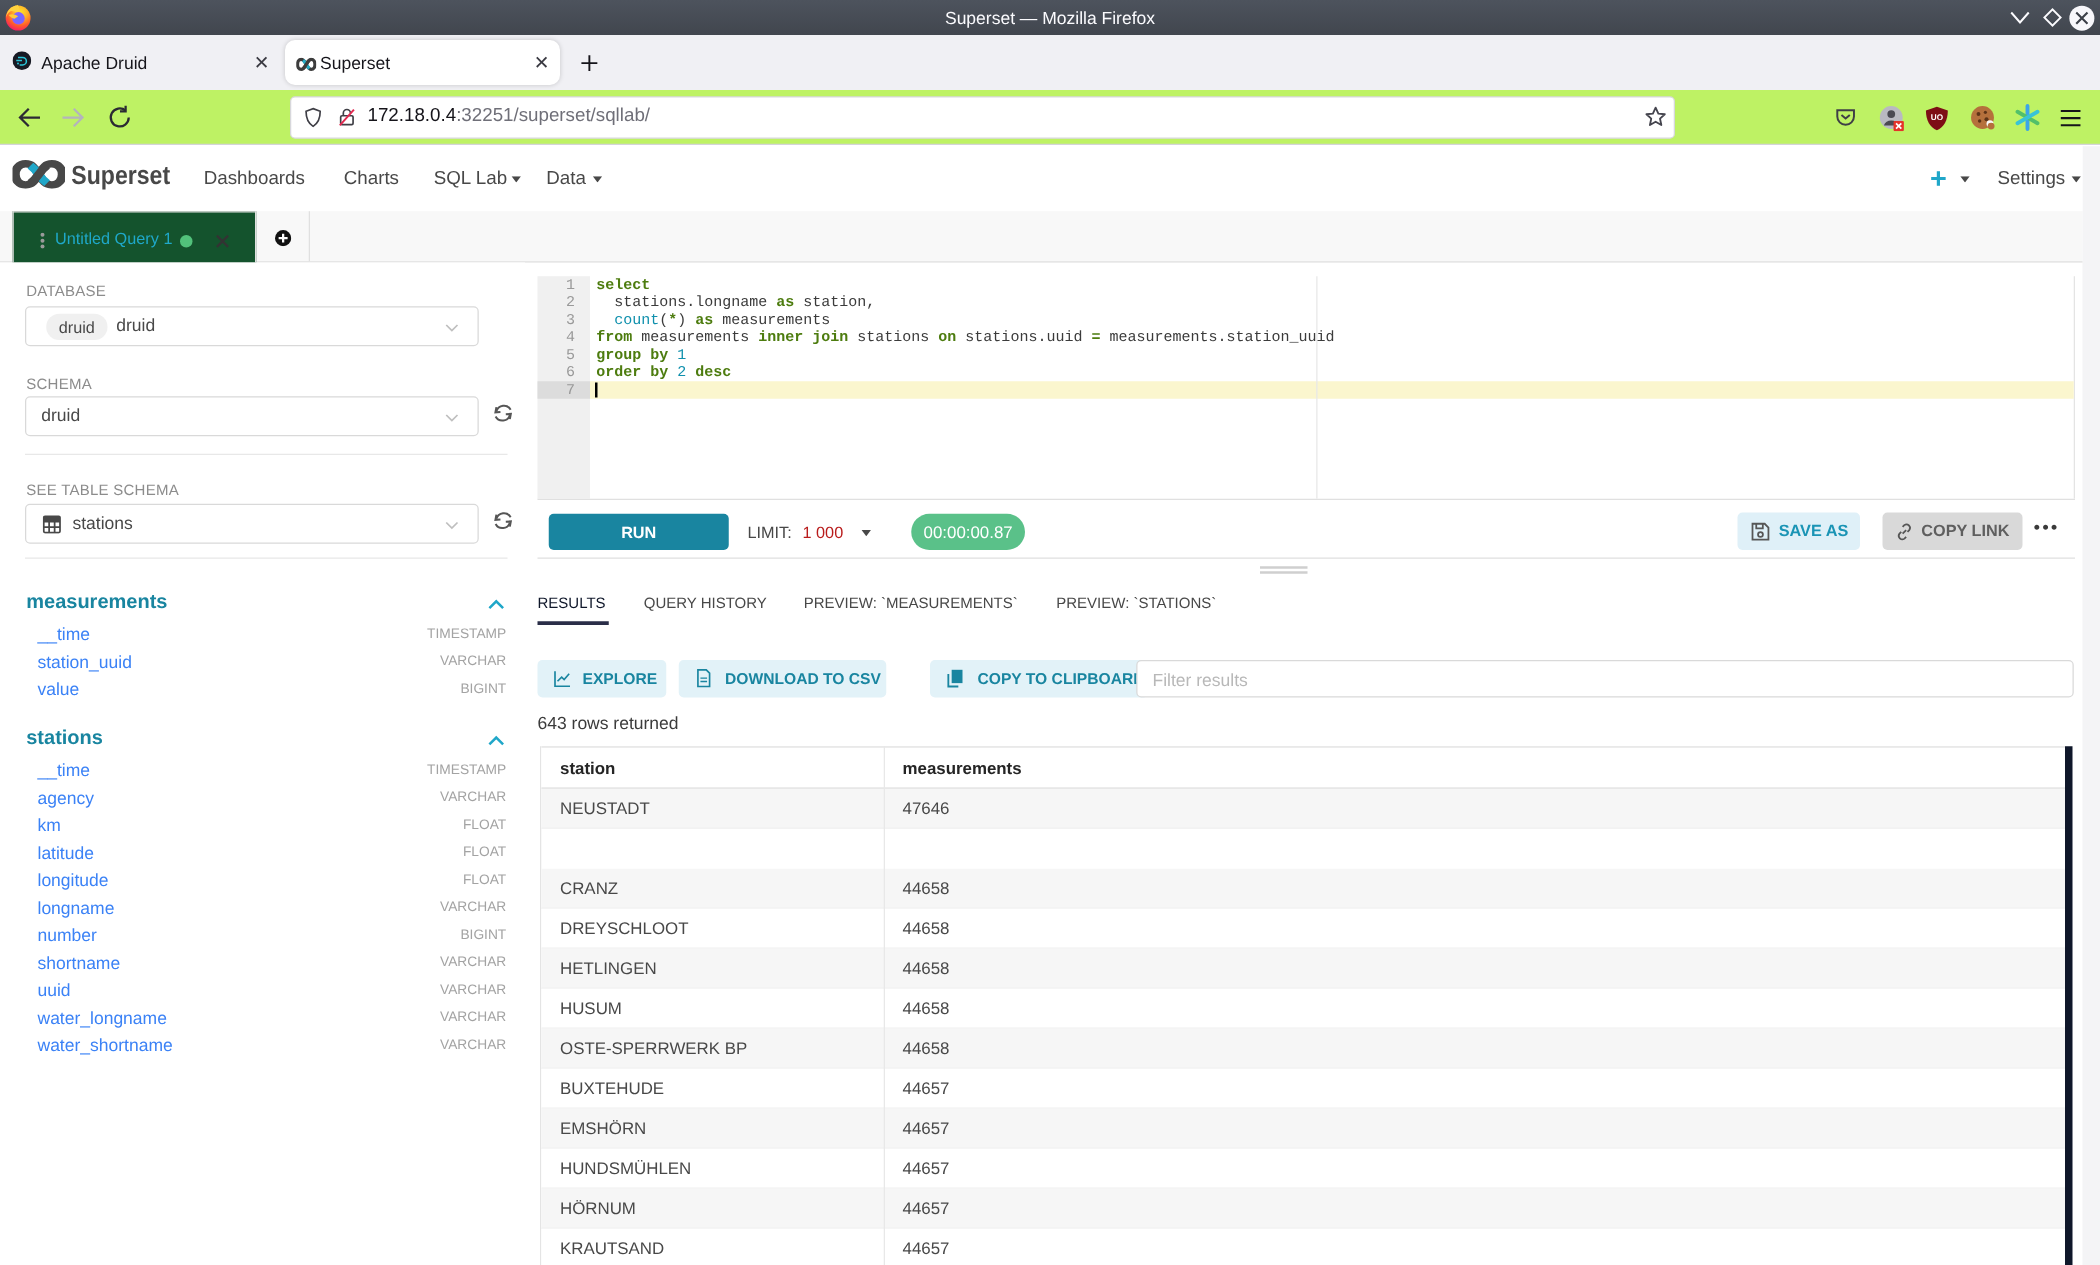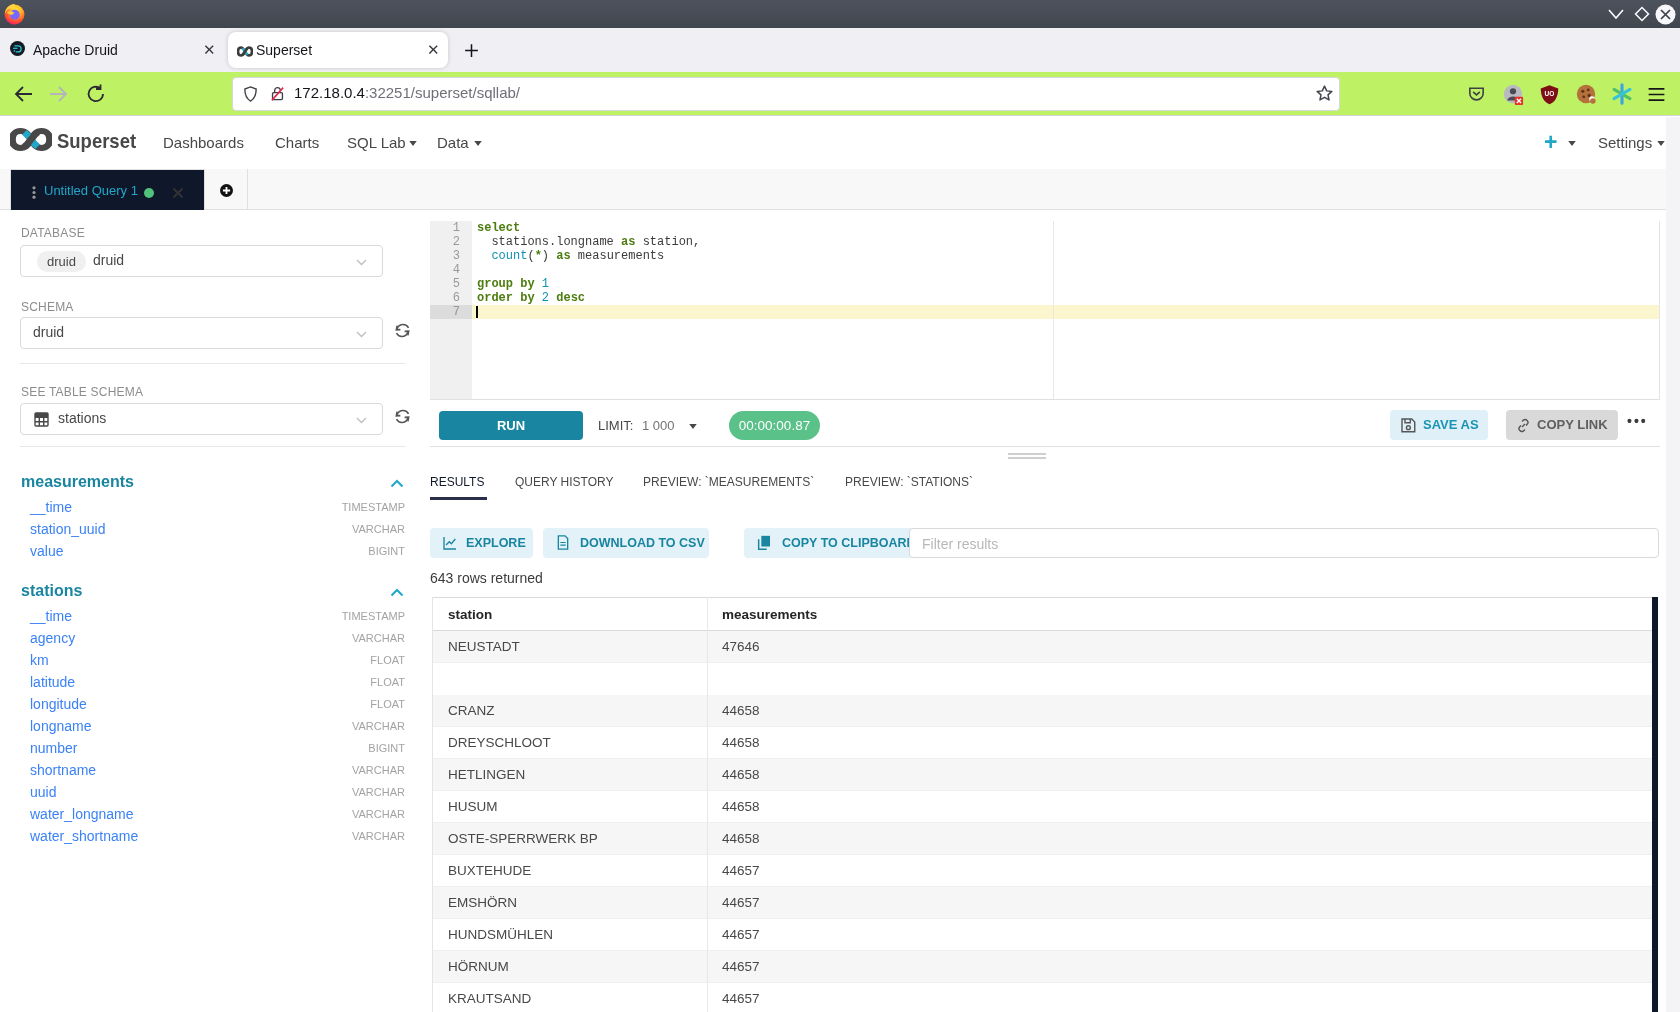--- a/index.html
+++ b/index.html
@@ -69,20 +69,21 @@
         <stop offset="0%" stop-color="#6173ff"></stop>
           <stop offset="100%" stop-color="#9059ff"></stop>
       </radialGradient>
     </defs>
     <circle cx="12" cy="13" r="10.4" fill="url(#ffo)"></circle>
     <path d="M12 2.2 C10.5 4.5 10.8 6.5 11.5 8 L6 7 C3.5 8.5 2.2 11 2 13 C2 7 6 2.5 12 2.2 Z" fill="#ffd33f"></path>
     <path d="M11.5 1.8 C13 3.8 13.8 6 13.5 8.5 L9.5 8 Z" fill="#ffd33f"></path>
     <circle cx="12.3" cy="13.2" r="5.2" fill="url(#ffp)"></circle>
     <path d="M4 10.5 C6.5 9.2 9.5 9.6 12 11.5 L9 13.5 C6.8 13.2 5.2 12 4 10.5 Z" fill="#ffcb38"></path>
   </svg>
+  <div class="abs title">Superset — Mozilla Firefox</div>
   <svg class="abs" style="left:1607px;top:8px" width="18" height="13" viewBox="0 0 18 13">
     <path d="M2 2 L9 10 L16 2" stroke="#fbfbfe" stroke-width="1.6" fill="none"></path>
   </svg>
   <svg class="abs" style="left:1634px;top:6px" width="16" height="16" viewBox="0 0 16 16">
     <rect x="3.4" y="3.4" width="9.2" height="9.2" fill="none" stroke="#fbfbfe" stroke-width="1.5" transform="rotate(45 8 8)"></rect>
   </svg>
   <svg class="abs" style="left:1655px;top:4px" width="21" height="21" viewBox="0 0 21 21">
     <circle cx="10.5" cy="10.5" r="10" fill="#f7f7fb"></circle>
     <path d="M6 6 L15 15 M15 6 L6 15" stroke="#3c4049" stroke-width="1.7"></path>
   </svg>
@@ -195,21 +196,21 @@
       <path d="M0 0 H9 L4.5 6 Z" fill="#484848"></path>
     </svg>
   <span class="abs navlink" style="left:1598px;">Settings</span>
   <svg class="abs" style="left:1657px;top:24px" width="8" height="5" viewBox="0 0 9 6">
       <path d="M0 0 H9 L4.5 6 Z" fill="#484848"></path>
     </svg>
 </div>
 
 <div class="abs" id="qtabstrip">
   <div class="abs strip-border"></div>
-  <div class="abs" style="left:10px;top:0;width:195px;height:41px;background:#0f172a;border:1px solid #e0e0e0;border-bottom:none;">
+  <div class="abs" style="left:10px;top:0;width:195px;height:41px;background:#14532d;border:1px solid #e0e0e0;border-bottom:none;">
     <svg class="abs" style="left:21px;top:16px" width="4" height="13" viewBox="0 0 4 13">
       <circle cx="2" cy="1.8" r="1.6" fill="#9a9a9a"></circle>
         <circle cx="2" cy="6.5" r="1.6" fill="#9a9a9a"></circle>
         <circle cx="2" cy="11.2" r="1.6" fill="#9a9a9a"></circle>
     </svg>
     <span class="abs" style="left:33px;top:13px;font-size:13px;color:#1fa8c9;">Untitled Query 1</span>
     <span class="abs" style="left:133px;top:18px;width:10px;height:10px;border-radius:50%;background:#52c17b;"></span>
     <svg class="abs" style="left:161px;top:17px" width="12" height="12" viewBox="0 0 12 12">
       <path d="M1.5 1.5 L10.5 10.5 M10.5 1.5 L1.5 10.5" stroke="#333" stroke-width="1.8"></path>
     </svg>
@@ -312,29 +313,30 @@
   <div class="abs lnum" style="left:2px;top:0;">1</div>
   <div class="abs lnum" style="left:2px;top:14px;">2</div>
   <div class="abs lnum" style="left:2px;top:28px;">3</div>
   <div class="abs lnum" style="left:2px;top:42px;">4</div>
   <div class="abs lnum" style="left:2px;top:56px;">5</div>
   <div class="abs lnum" style="left:2px;top:70px;">6</div>
   <div class="abs lnum" style="left:2px;top:84px;">7</div>
   <div class="abs codeline" style="top:0;"><span class="kw">select</span></div>
   <div class="abs codeline" style="top:14px;">  stations.longname <span class="kw">as</span> station,</div>
   <div class="abs codeline" style="top:28px;">  <span class="fn">count</span>(<span class="kw">*</span>) <span class="kw">as</span> measurements</div>
+  <div class="abs codeline" style="top:42px;"><span class="kw">from</span> measurements <span class="kw">inner</span> <span class="kw">join</span> stations <span class="kw">on</span> stations.uuid <span class="kw">=</span> measurements.station_uuid</div>
   <div class="abs codeline" style="top:56px;"><span class="kw">group</span> <span class="kw">by</span> <span class="num">1</span></div>
   <div class="abs codeline" style="top:70px;"><span class="kw">order</span> <span class="kw">by</span> <span class="num">2</span> <span class="kw">desc</span></div>
   <div class="abs" style="left:46px;top:85px;width:2px;height:12px;background:#000;"></div>
 </div>
 
 <div class="abs" id="edtoolbar">
   <div class="abs" style="left:9px;top:11px;width:144px;height:29px;background:#1985a0;border-radius:4px;color:#fff;font-weight:bold;font-size:13px;text-align:center;line-height:29px;">RUN</div>
   <span class="abs" style="left:168px;top:18px;font-size:13px;color:#484848;">LIMIT:</span>
-  <span class="abs" style="left:212px;top:18px;font-size:13px;color:#737373;">1 000</span>
+  <span class="abs" style="left:212px;top:18px;font-size:13px;color:#b91c1c;">1 000</span>
   <svg class="abs" style="left:259px;top:24px" width="8" height="5" viewBox="0 0 9 6">
       <path d="M0 0 H9 L4.5 6 Z" fill="#484848"></path>
     </svg>
   <div class="abs" style="left:299px;top:11px;width:91px;height:29px;background:#5ac189;border-radius:15px;color:#fff;font-size:13.5px;text-align:center;line-height:29px;">00:00:00.87</div>
   <div class="abs" style="left:960px;top:10px;width:98px;height:30px;background:#dff0f8;border-radius:4px;">
     <svg class="abs" style="left:9px;top:6px" width="18" height="18" viewBox="0 0 24 24">
       <path d="M4 4 H17 L21 8 V21 H4 Z" fill="none" stroke="#565656" stroke-width="1.9"></path>
       <path d="M8 4 V9 H15 V4" fill="none" stroke="#565656" stroke-width="1.9"></path>
       <circle cx="12.5" cy="15.5" r="2.6" fill="none" stroke="#565656" stroke-width="1.9"></circle>
     </svg>

